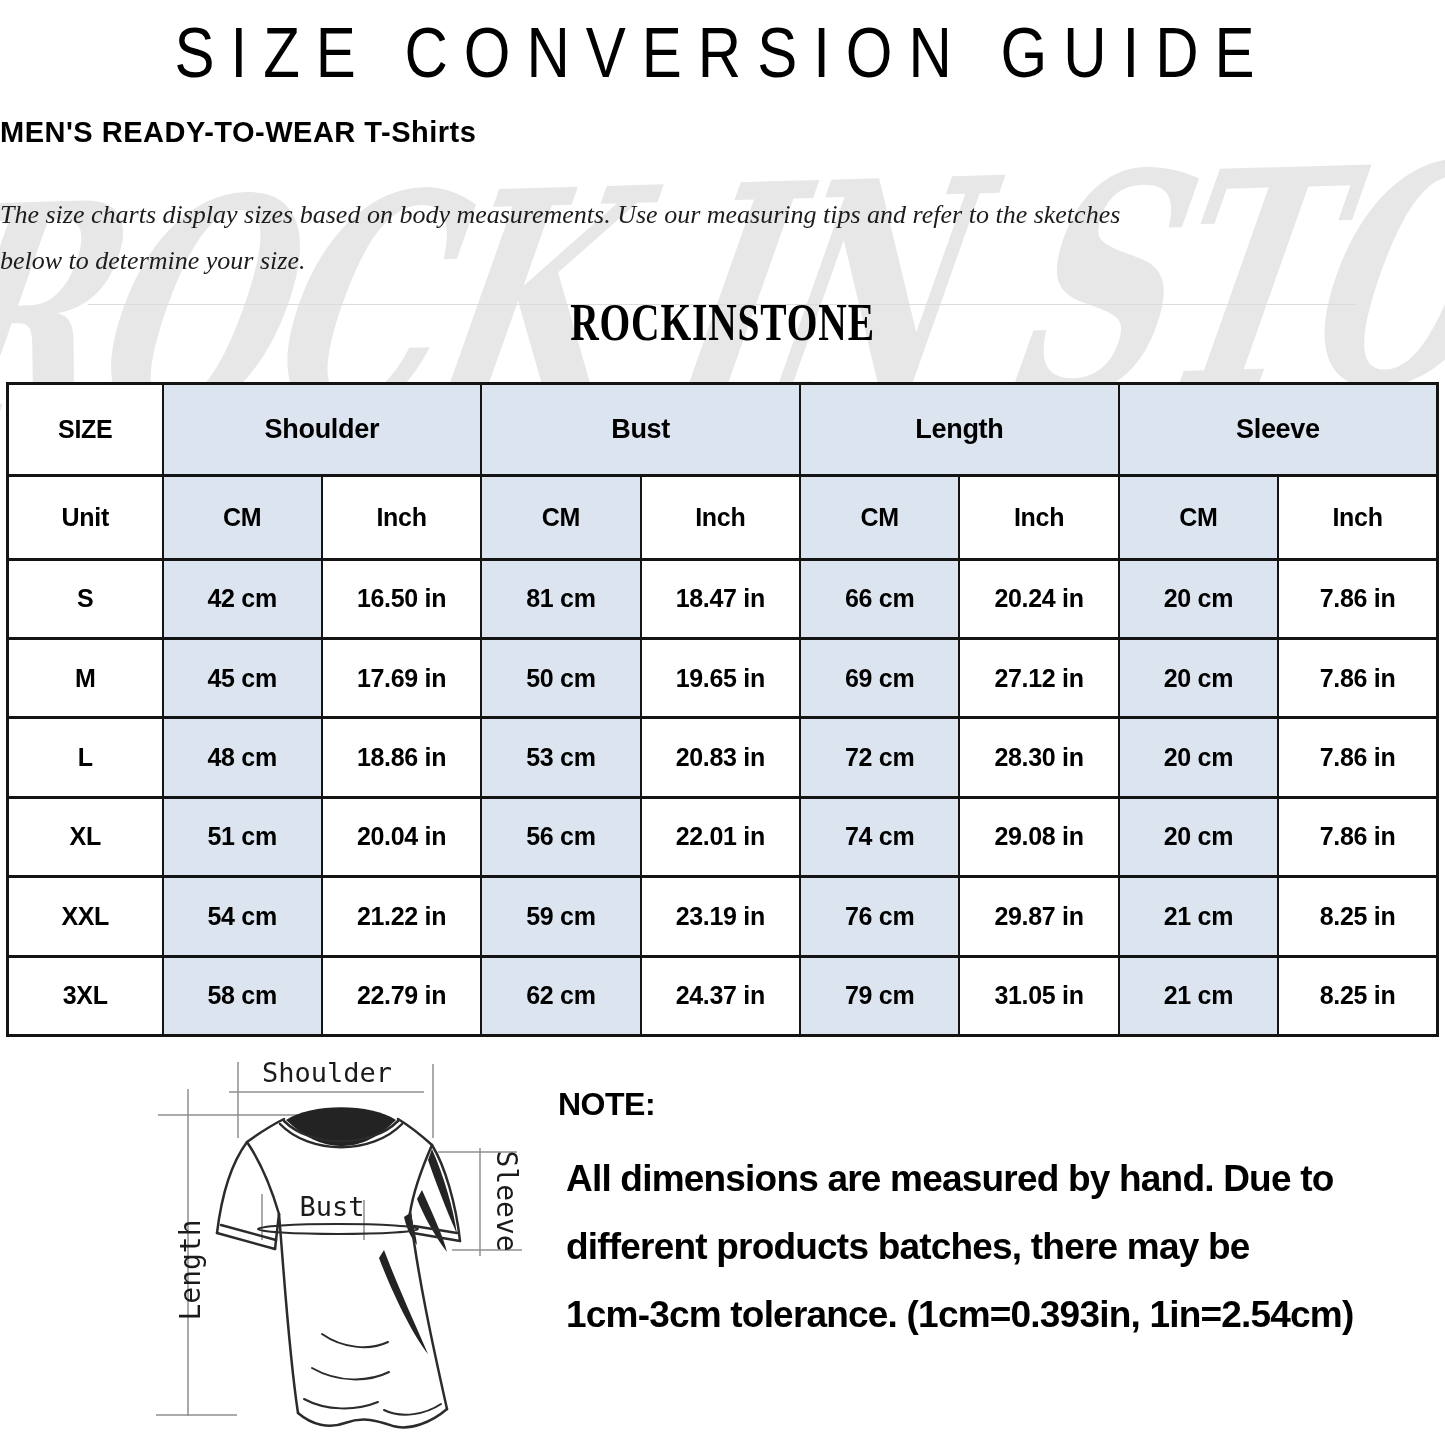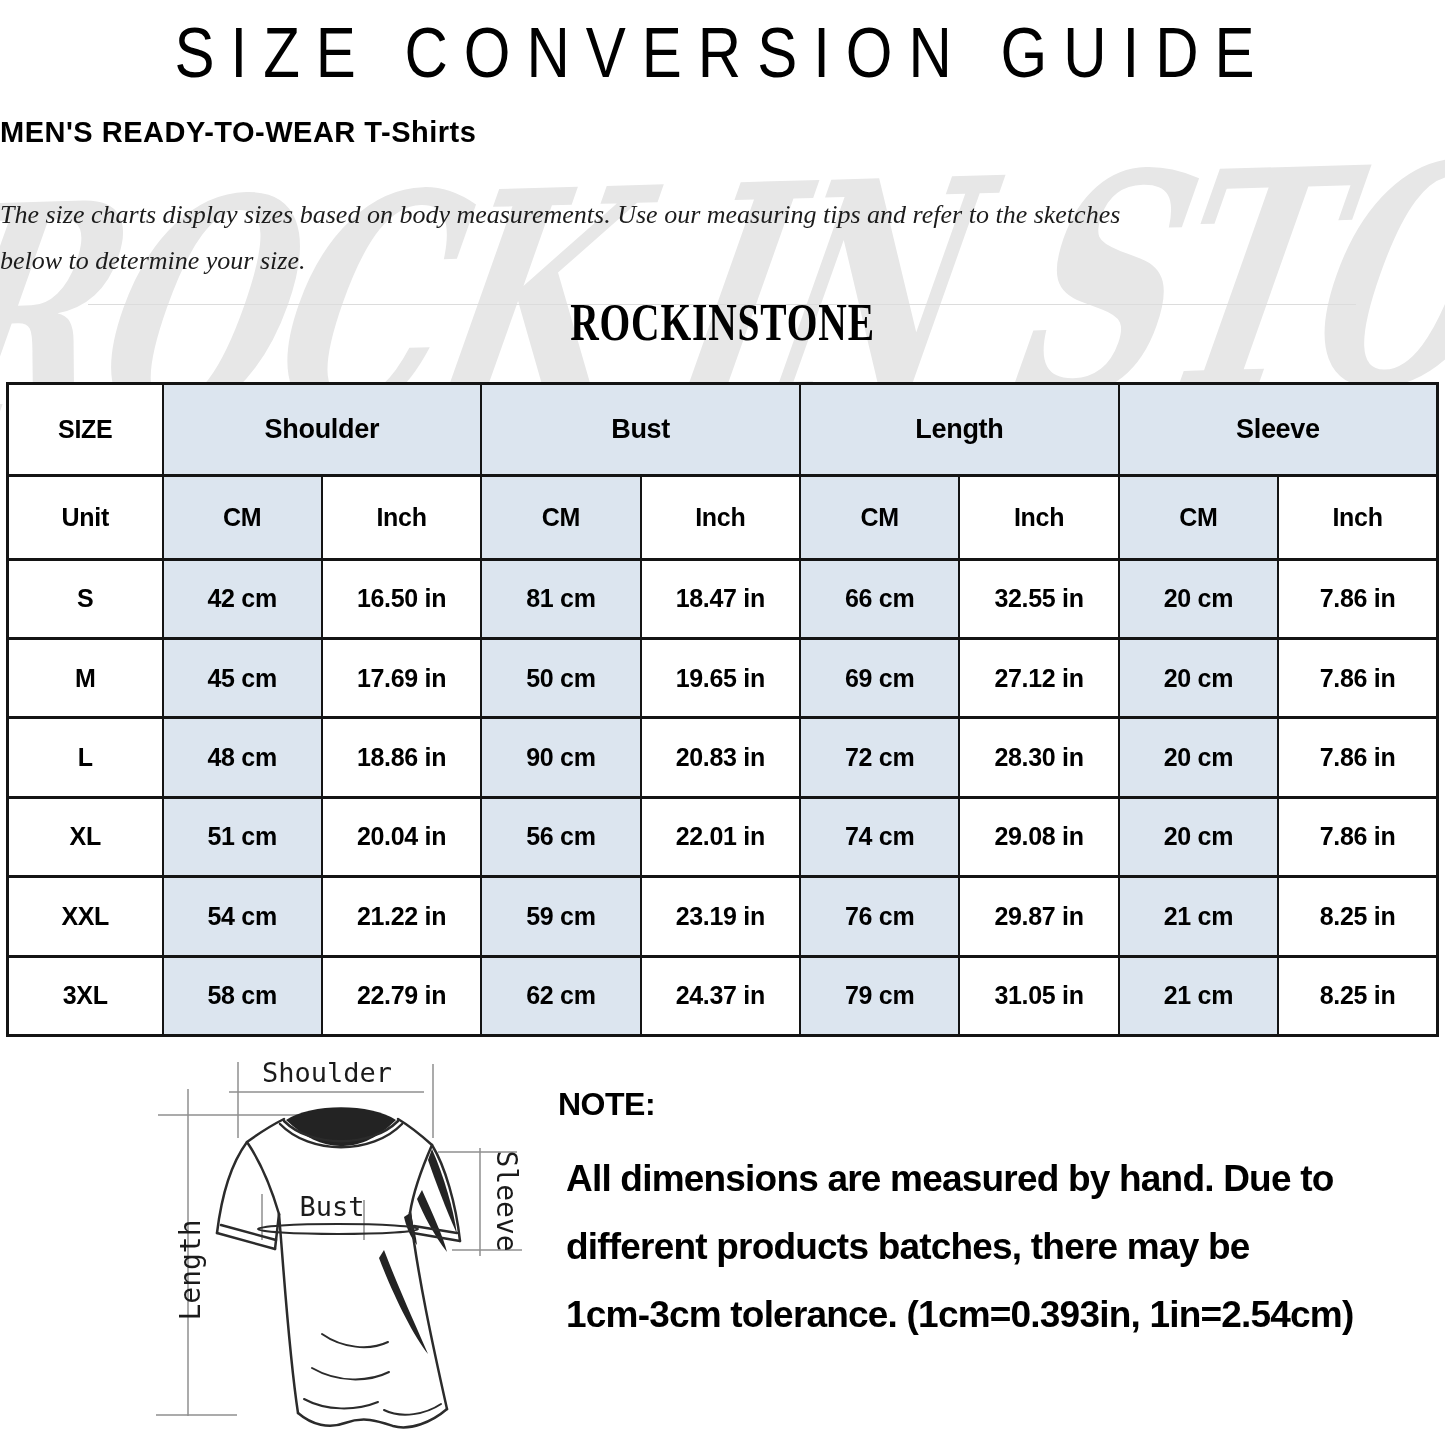--- a/index.html
+++ b/index.html
@@ -102,40 +102,40 @@
             <td class="blue">CM</td>
             <td>Inch</td>
           </tr>
           <tr class="r-data">
             <td>S</td>
             <td class="blue">42 cm</td>
             <td>16.50 in</td>
             <td class="blue">81 cm</td>
             <td>18.47 in</td>
             <td class="blue">66 cm</td>
-            <td>32.55 in</td>
+            <td>20.24 in</td>
             <td class="blue">20 cm</td>
             <td>7.86 in</td>
           </tr>
           <tr class="r-data">
             <td>M</td>
             <td class="blue">45 cm</td>
             <td>17.69 in</td>
             <td class="blue">50 cm</td>
             <td>19.65 in</td>
             <td class="blue">69 cm</td>
             <td>27.12 in</td>
             <td class="blue">20 cm</td>
             <td>7.86 in</td>
           </tr>
           <tr class="r-data">
             <td>L</td>
             <td class="blue">48 cm</td>
             <td>18.86 in</td>
-            <td class="blue">90 cm</td>
+            <td class="blue">53 cm</td>
             <td>20.83 in</td>
             <td class="blue">72 cm</td>
             <td>28.30 in</td>
             <td class="blue">20 cm</td>
             <td>7.86 in</td>
           </tr>
           <tr class="r-data">
             <td>XL</td>
             <td class="blue">51 cm</td>
             <td>20.04 in</td>

